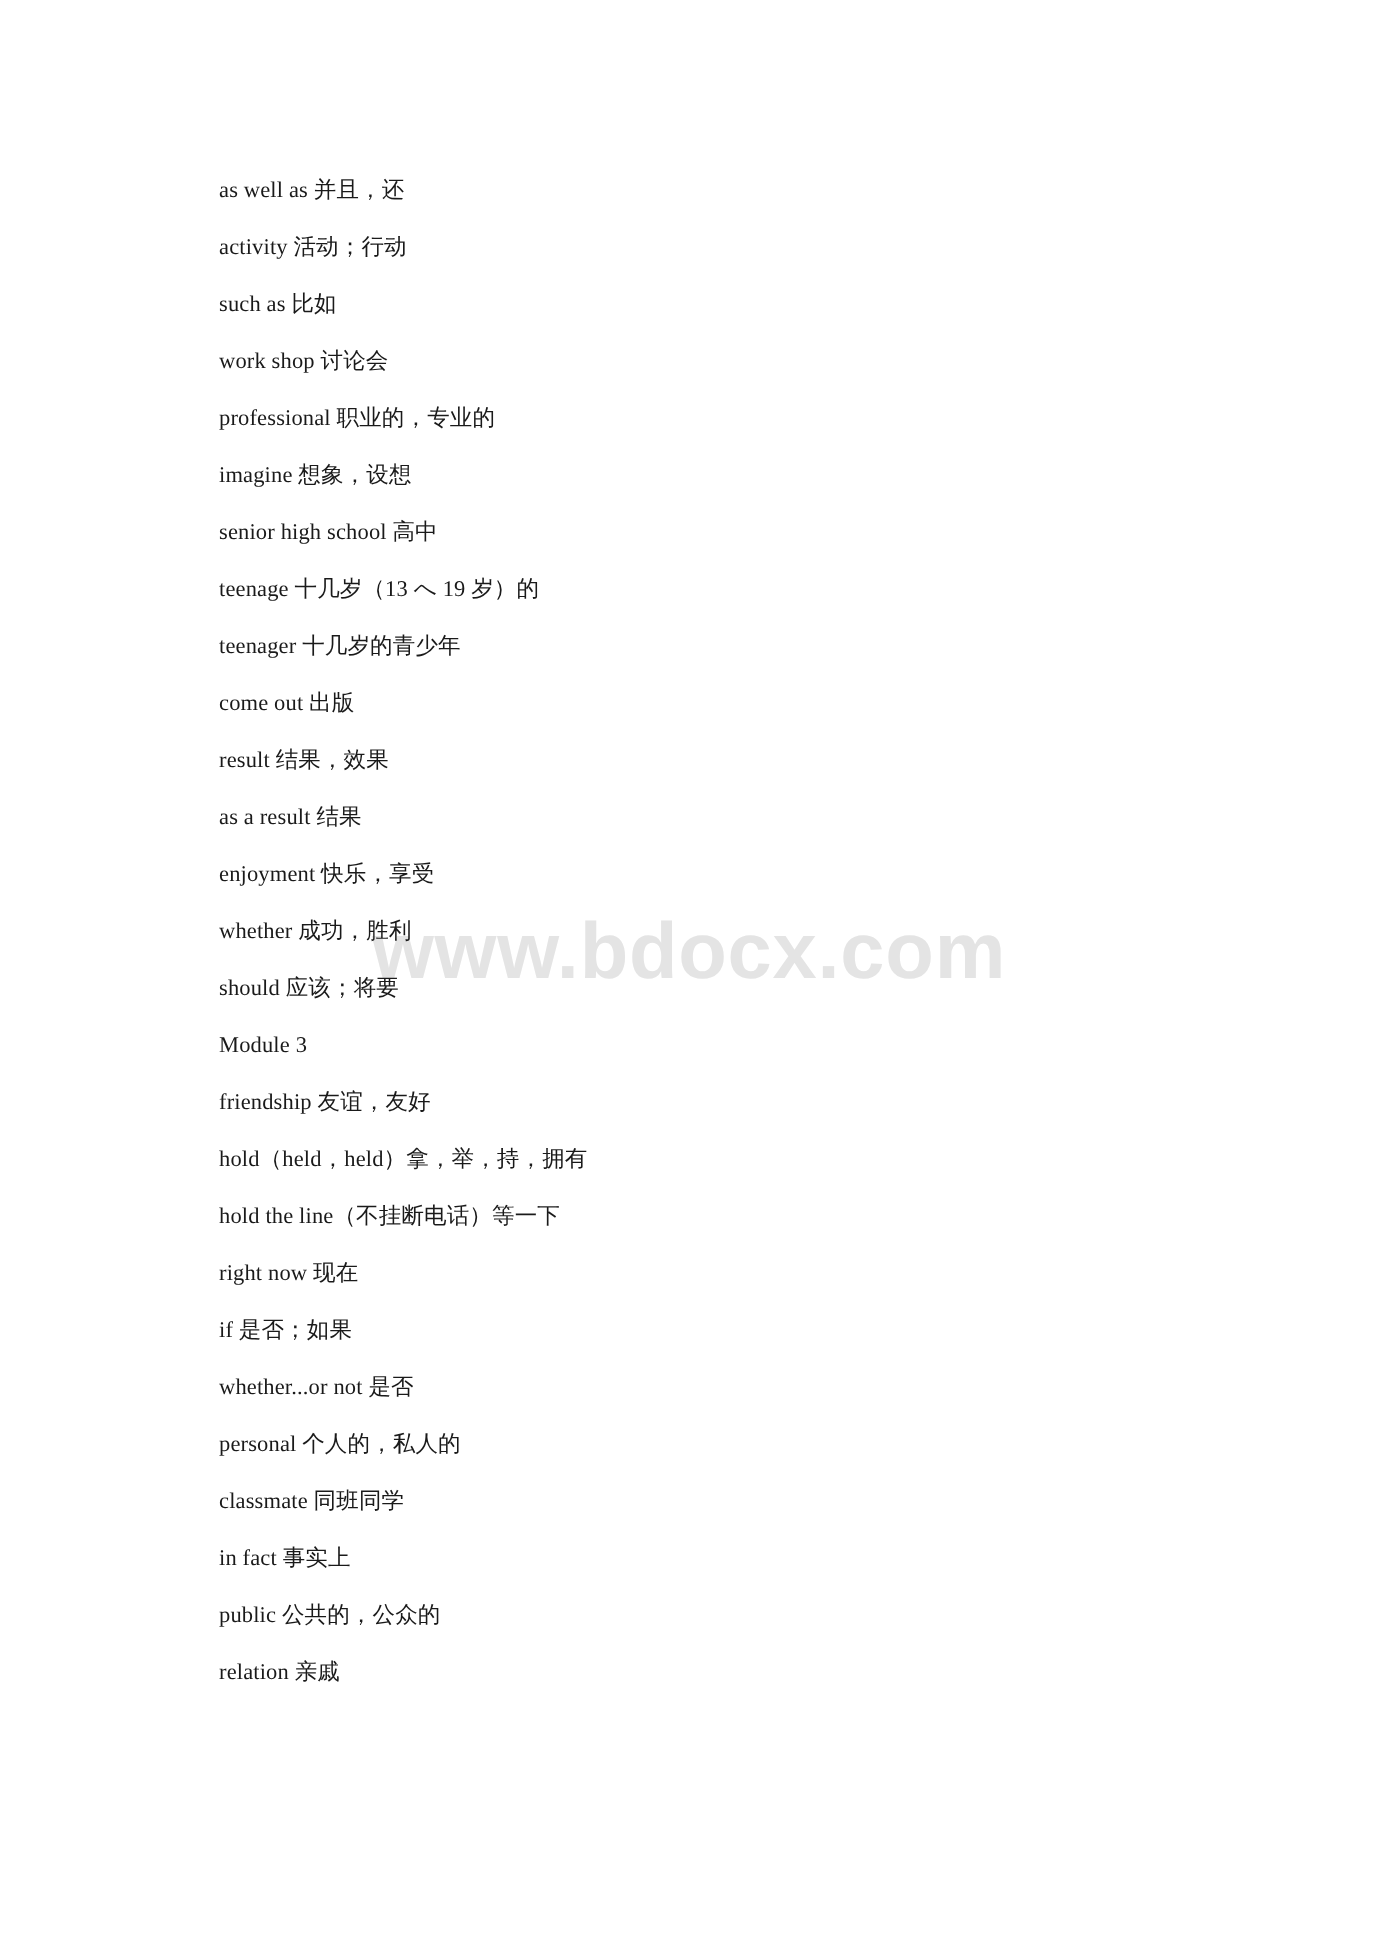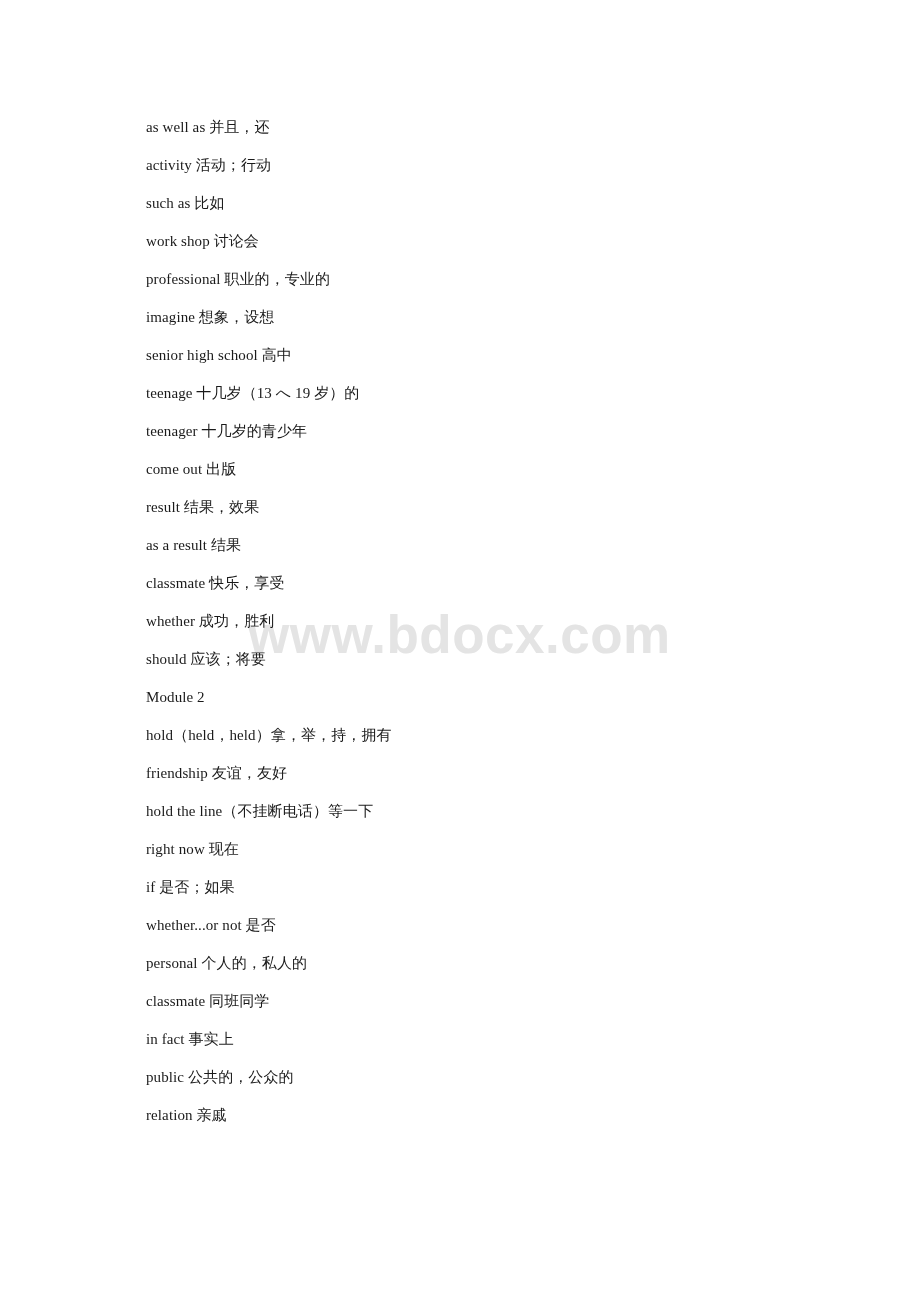--- a/index.html
+++ b/index.html
@@ -68,26 +68,26 @@
       <div class="line">such as 比如</div>
       <div class="line">work shop 讨论会</div>
       <div class="line">professional 职业的，专业的</div>
       <div class="line">imagine 想象，设想</div>
       <div class="line">senior high school 高中</div>
       <div class="line">teenage 十几岁（13 へ 19 岁）的</div>
       <div class="line">teenager 十几岁的青少年</div>
       <div class="line">come out 出版</div>
       <div class="line">result 结果，效果</div>
       <div class="line">as a result 结果</div>
-      <div class="line">classmate 快乐，享受</div>
+      <div class="line">enjoyment 快乐，享受</div>
       <div class="line">whether 成功，胜利</div>
       <div class="line">should 应该；将要</div>
-      <div class="line heading">Module 2</div>
+      <div class="line heading">Module 3</div>
+      <div class="line">friendship 友谊，友好</div>
       <div class="line">hold（held，held）拿，举，持，拥有</div>
-      <div class="line">friendship 友谊，友好</div>
       <div class="line">hold the line（不挂断电话）等一下</div>
       <div class="line">right now 现在</div>
       <div class="line">if 是否；如果</div>
       <div class="line">whether...or not 是否</div>
       <div class="line">personal 个人的，私人的</div>
       <div class="line">classmate 同班同学</div>
       <div class="line">in fact 事实上</div>
       <div class="line">public 公共的，公众的</div>
       <div class="line">relation 亲戚</div>
     </div>

